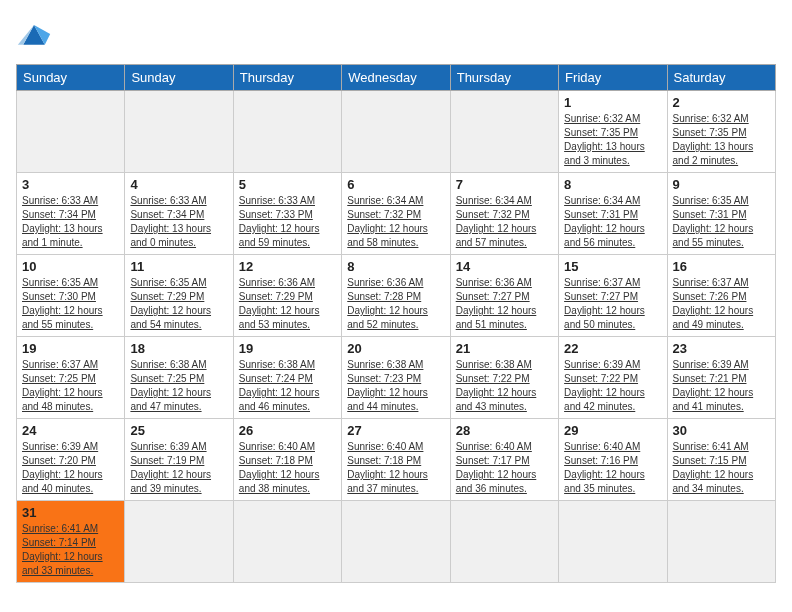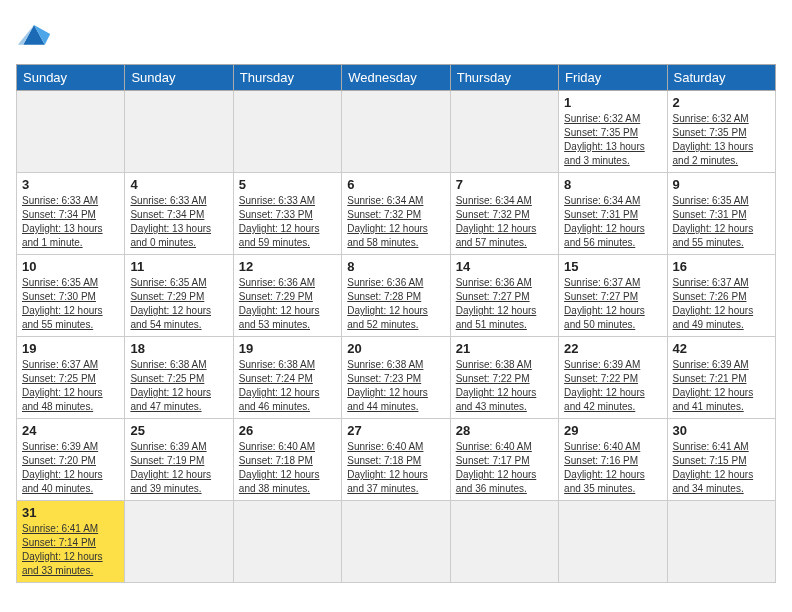--- a/index.html
+++ b/index.html
@@ -78,21 +78,21 @@
       display: block;
       margin-bottom: 2px;
     }
     .day-info {
       font-size: 10px;
       color: #333;
       line-height: 1.4;
       text-decoration: underline;
     }
     .last-row td {
-      background: #fde047;
+      background: #f97316;
     }
   </style>
 </head>
 <body>
 
 <div class="header">
   <div class="logo">
     <svg class="logo-icon" viewBox="0 0 40 40">
       <polygon points="8,32 20,10 32,32" fill="#1a6ab5"></polygon>
       <polygon points="20,10 32,32 38,20" fill="#4da6e8"></polygon>
@@ -260,21 +260,21 @@
 Sunset: 7:22 PM
 Daylight: 12 hours and 43 minutes.</div>
         </td>
         <td>
           <span class="day-number">22</span>
           <div class="day-info" style="white-space: pre-line;">Sunrise: 6:39 AM
 Sunset: 7:22 PM
 Daylight: 12 hours and 42 minutes.</div>
         </td>
         <td>
-          <span class="day-number">42</span>
+          <span class="day-number">23</span>
           <div class="day-info" style="white-space: pre-line;">Sunrise: 6:39 AM
 Sunset: 7:21 PM
 Daylight: 12 hours and 41 minutes.</div>
         </td>
       </tr>
       <tr>
         <td>
           <span class="day-number">24</span>
           <div class="day-info" style="white-space: pre-line;">Sunrise: 6:39 AM
 Sunset: 7:20 PM

